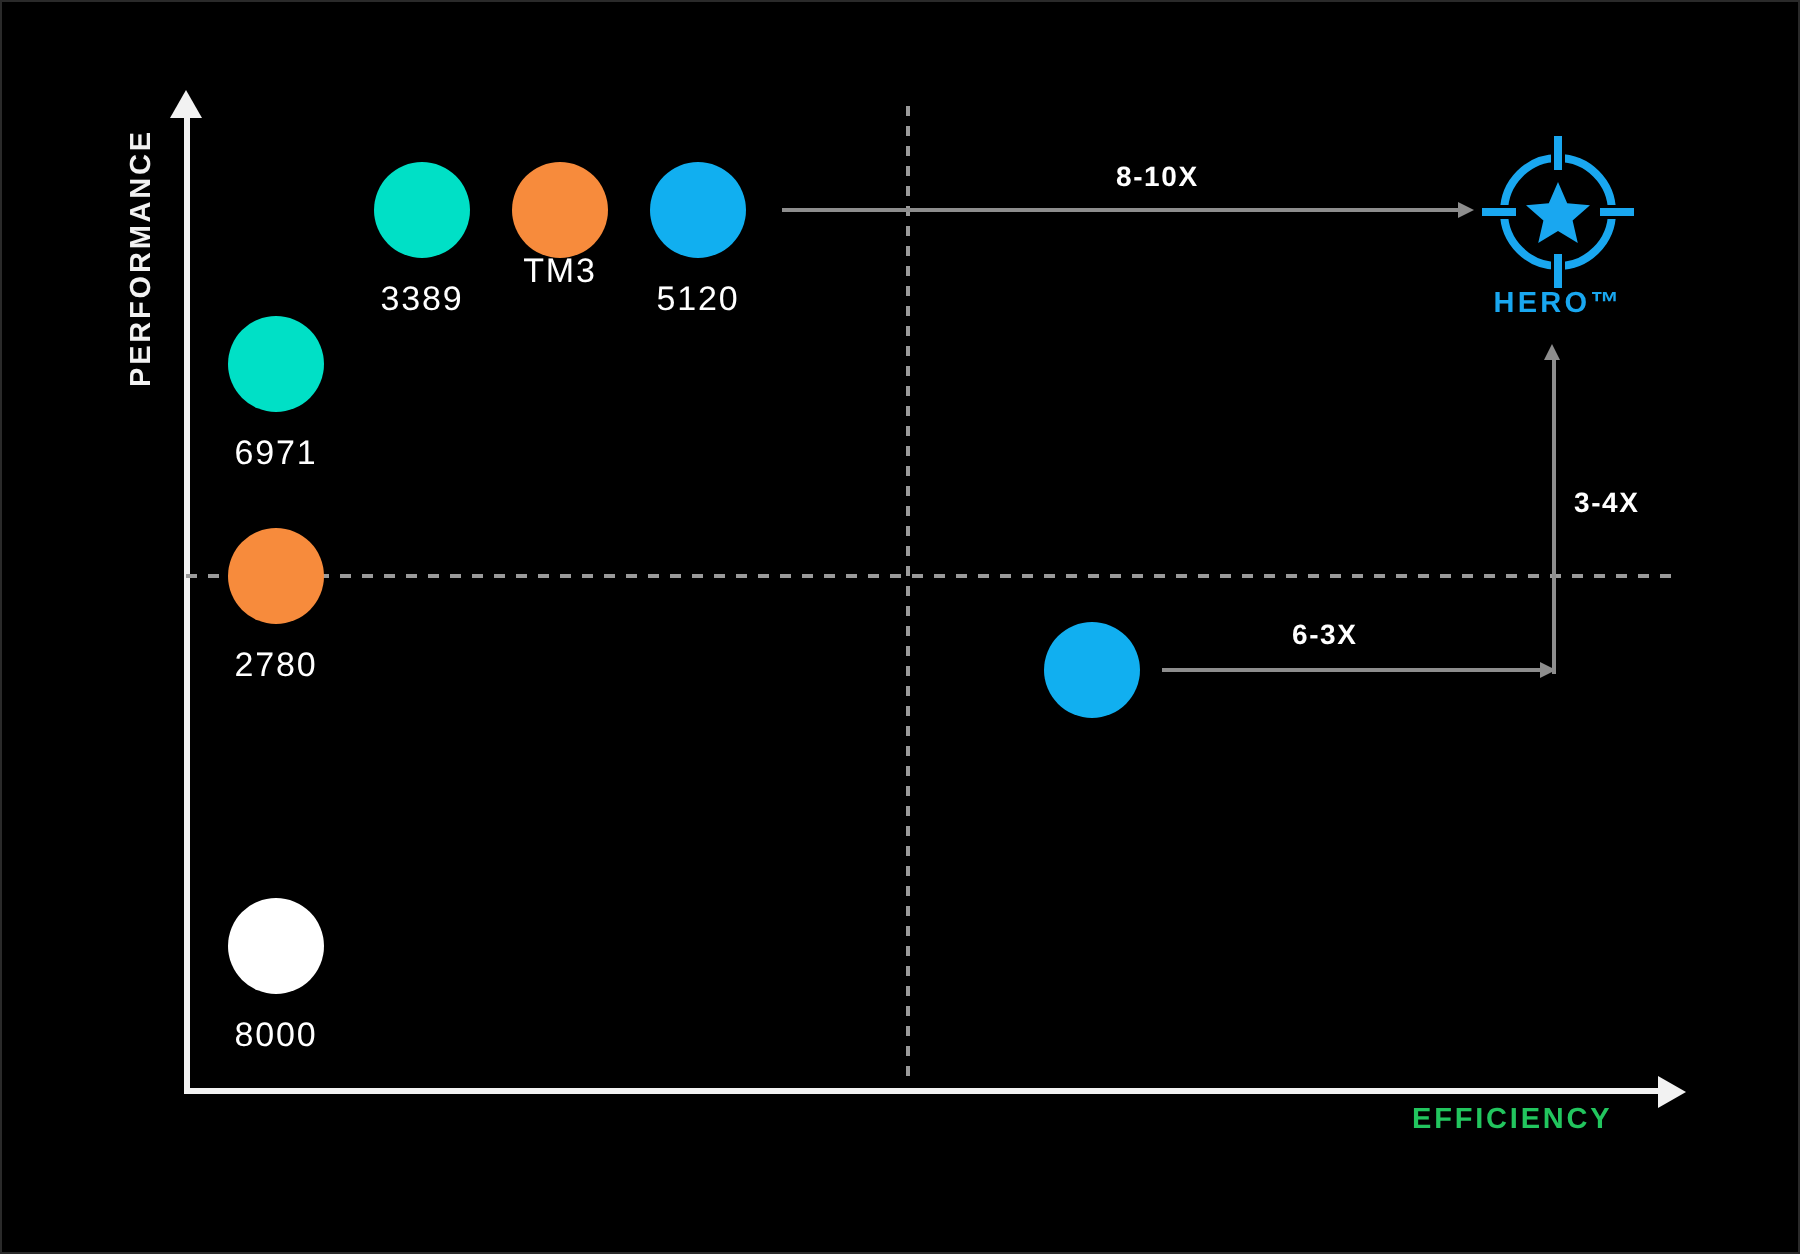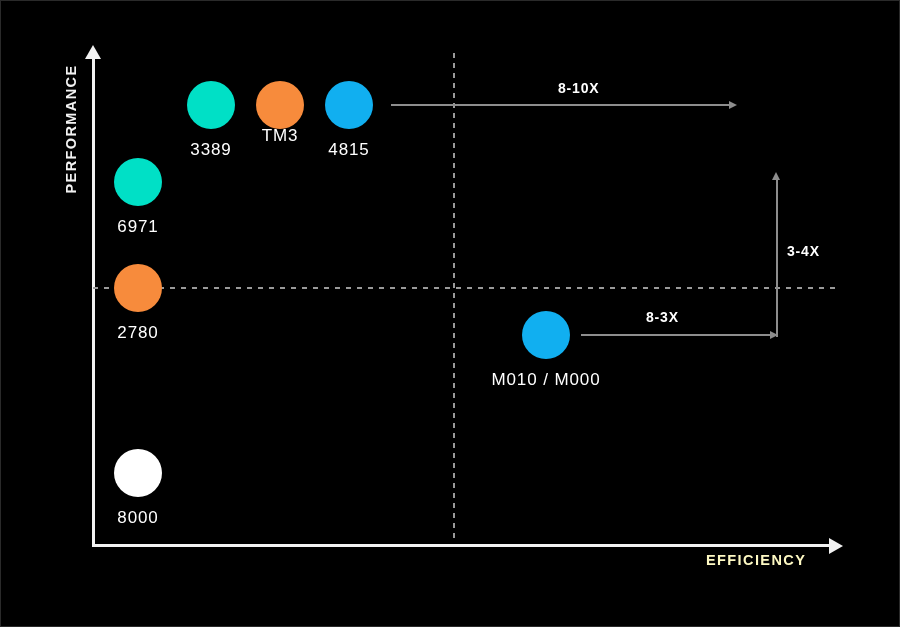--- a/index.html
+++ b/index.html
@@ -67,21 +67,21 @@
     transform-origin: center center;
     color: #f2f2f2;
     font-size: 14.5px;
     font-weight: bold;
     letter-spacing: 1.4px;
   }
   #x-axis-label {
     position: absolute;
     left: 705px;
     top: 551px;
-    color: #fef9c3;
+    color: #22c55e;
     font-size: 14.5px;
     font-weight: bold;
     letter-spacing: 1.4px;
   }
 
   
   #divider-vertical {
     position: absolute;
     left: 452px;
     top: 52px;
@@ -177,40 +177,67 @@
   <div id="divider-vertical"></div>
   <div id="divider-horizontal"></div>
 
   <div class="bubble" style="left:186px; top:80px; width:48px; height:48px; background:#00e0c6;"></div>
   <div class="bubble-label" style="left:160px; top:139px; width:100px;">3389</div>
 
   <div class="bubble" style="left:255px; top:80px; width:48px; height:48px; background:#f78b3c;"></div>
   <div class="bubble-label" style="left:229px; top:125px; width:100px;">TM3</div>
 
   <div class="bubble" style="left:324px; top:80px; width:48px; height:48px; background:#11aff0;"></div>
-  <div class="bubble-label" style="left:298px; top:139px; width:100px;">4815</div>
+  <div class="bubble-label" style="left:298px; top:139px; width:100px;">5120</div>
 
   <div class="bubble" style="left:113px; top:157px; width:48px; height:48px; background:#00e0c6;"></div>
   <div class="bubble-label" style="left:87px; top:216px; width:100px;">6971</div>
 
   <div class="bubble" style="left:113px; top:263px; width:48px; height:48px; background:#f78b3c;"></div>
   <div class="bubble-label" style="left:87px; top:322px; width:100px;">2780</div>
 
   <div class="bubble" style="left:113px; top:448px; width:48px; height:48px; background:#ffffff;"></div>
   <div class="bubble-label" style="left:87px; top:507px; width:100px;">8000</div>
 
   <div class="bubble" style="left:521px; top:310px; width:48px; height:48px; background:#11aff0;"></div>
-  <div class="bubble-label" style="left:470px; top:369px; width:150px;">M010 / M000</div>
 
   <div class="marrow-line" style="left:390px; top:103px; width:339px; height:2px;"></div>
   <div class="marrow-head-right" style="left:728px; top:100px;"></div>
   <div class="marrow-label" style="left:528px; top:79px;padding-left:29px;">8-10X</div>
 
   <div class="marrow-line" style="left:775px; top:178px; width:2px; height:158px;"></div>
   <div class="marrow-head-up" style="left:771px; top:171px;"></div>
   <div class="marrow-label" style="left:786px; top:242px;text-align:center;">3-4X</div>
 
   <div class="marrow-line" style="left:580px; top:333px; width:190px; height:2px;"></div>
   <div class="marrow-head-right" style="left:769px; top:330px;"></div>
-  <div class="marrow-label" style="left:645px; top:308px;">8-3X</div>
-
+  <div class="marrow-label" style="left:645px; top:308px;">6-3X</div>
+
+  <div id="hero-group">
+    <svg id="hero-icon" width="80" height="80" viewBox="0 0 80 80" fill="none">
+
+      <g stroke="#19a7f0" stroke-width="4" stroke-linecap="butt" fill="none">
+        <path d="M 40 13 A 27 27 0 0 1 67 40"></path>
+        <path d="M 67 40 A 27 27 0 0 1 40 67"></path>
+        <path d="M 40 67 A 27 27 0 0 1 13 40"></path>
+        <path d="M 13 40 A 27 27 0 0 1 40 13"></path>
+      </g>
+
+      <g stroke="#000000" stroke-width="7" stroke-linecap="butt">
+        <line x1="40" y1="6" x2="40" y2="20"></line>
+        <line x1="40" y1="60" x2="40" y2="74"></line>
+        <line x1="6" y1="40" x2="20" y2="40"></line>
+        <line x1="60" y1="40" x2="74" y2="40"></line>
+      </g>
+
+      <g stroke="#19a7f0" stroke-width="4" stroke-linecap="butt">
+        <line x1="40" y1="2" x2="40" y2="19"></line>
+        <line x1="40" y1="61" x2="40" y2="78"></line>
+        <line x1="2" y1="40" x2="19" y2="40"></line>
+        <line x1="61" y1="40" x2="78" y2="40"></line>
+      </g>
+
+      <path d="M 40 25 L 44.6 35.6 L 56 36.6 L 47.3 44.3 L 49.9 55.5 L 40 49.5 L 30.1 55.5 L 32.7 44.3 L 24 36.6 L 35.4 35.6 Z" fill="#19a7f0"></path>
+    </svg>
+    <div id="hero-label">HERO™</div>
+  </div>
 
 </div>
 
 </body></html>

